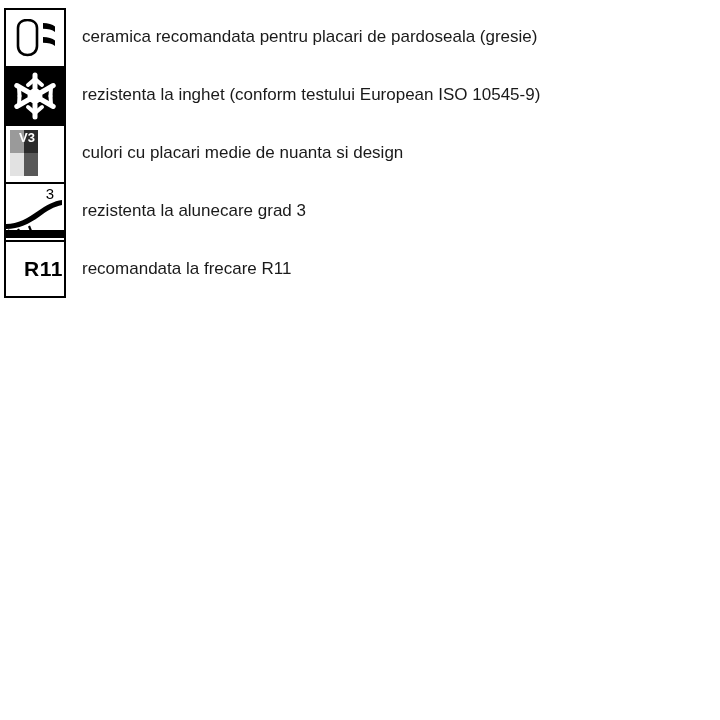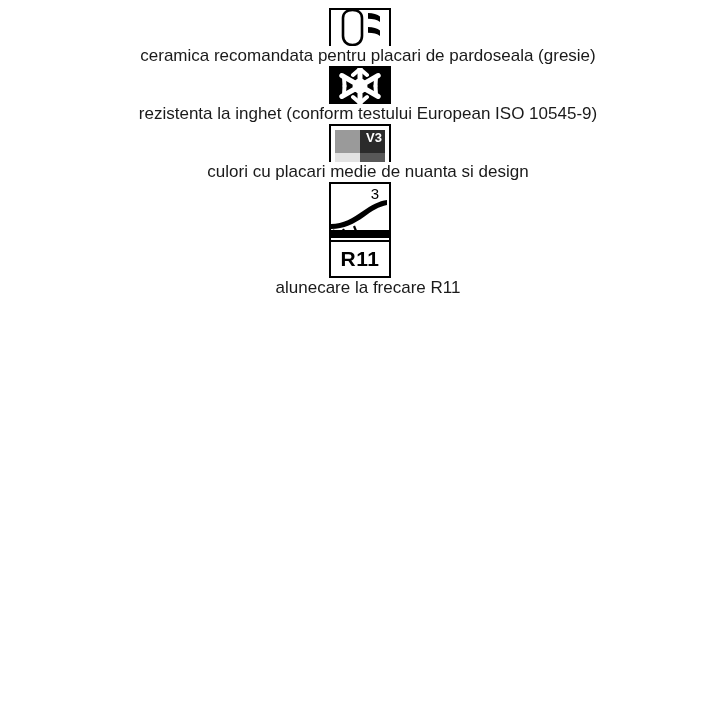--- a/index.html
+++ b/index.html
@@ -17,21 +17,20 @@
   .legend {
     position: absolute;
     top: 8px;
     left: 4px;
     width: 712px;
   }
   .legend-row {
     display: flex;
     align-items: center;
     height: 58px;
-    flex-direction: column;
   }
   .icon-cell {
     width: 62px;
     min-width: 62px;
     height: 58px;
     border: 2px solid #000000;
     border-bottom: none;
     box-sizing: border-box;
     background: #ffffff;
     position: relative;
@@ -81,21 +80,21 @@
     height: 34px;
     border-radius: 50%;
     background: #ffffff;
   }
 
   
   .ico-v3 {
     position: absolute;
     left: 4px;
     top: 4px;
-    width: 50px;
+    width: 28px;
     height: 46px;
     display: grid;
     grid-template-columns: 1fr 1fr;
     grid-template-rows: 1fr 1fr;
   }
   .ico-v3 .q {
     position: relative;
   }
   .q1 { background: #9a9a9a; }
   .q2 { background: #2b2b2b; }
@@ -134,20 +133,21 @@
   .ico-r11 {
     position: absolute;
     left: 50%;
     top: 50%;
     transform: translate(-50%, -50%);
     font-size: 21px;
     font-weight: bold;
     letter-spacing: 0.5px;
     font-family: "Liberation Sans", sans-serif;
     color: #000000;
+    padding-left: 17px;
   }
 </style>
 </head>
 <body>
 
 <div class="legend">
 
   <div class="legend-row">
     <div class="icon-cell">
       <svg class="ico-sole" viewBox="0 0 46 38" xmlns="http://www.w3.org/2000/svg">
@@ -204,22 +204,23 @@
         <path d="M0 40 C12 40 22 34 32 27 C40 21.5 48 17 56 16 L56 21 C48 22.5 41 27 33.5 32.5 C23 40 13 45 0 45 Z" fill="#000"></path>
         <g stroke="#000" stroke-width="2.2">
           <line x1="2" y1="46" x2="8" y2="53"></line>
           <line x1="12" y1="45" x2="17" y2="53"></line>
           <line x1="23" y1="42" x2="27" y2="52"></line>
         </g>
         <rect x="0" y="46" width="58" height="8" fill="#000"></rect>
       </svg>
       <span class="slip-num">3</span>
     </div>
+    <div class="label">rezistenta la alunecare grad 3</div>
   </div>
 
   <div class="legend-row">
     <div class="icon-cell">
       <span class="ico-r11">R11</span>
     </div>
-    <div class="label">alunecare la frecare R11</div>
+    <div class="label">recomandata la frecare R11</div>
   </div>
 
 </div>
 
 </body></html>

